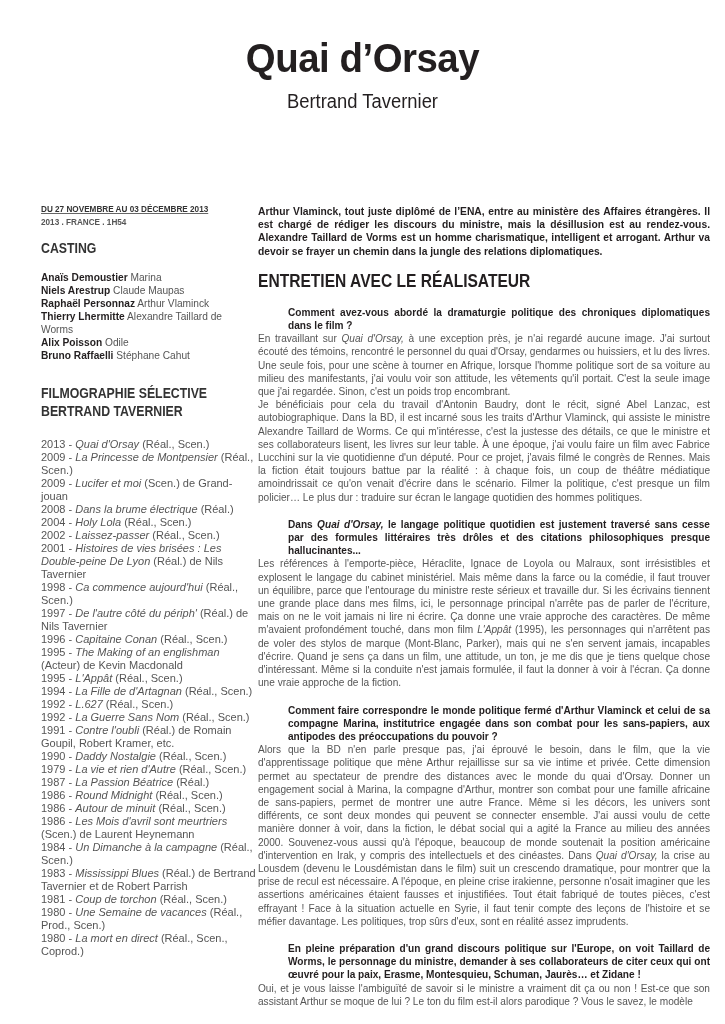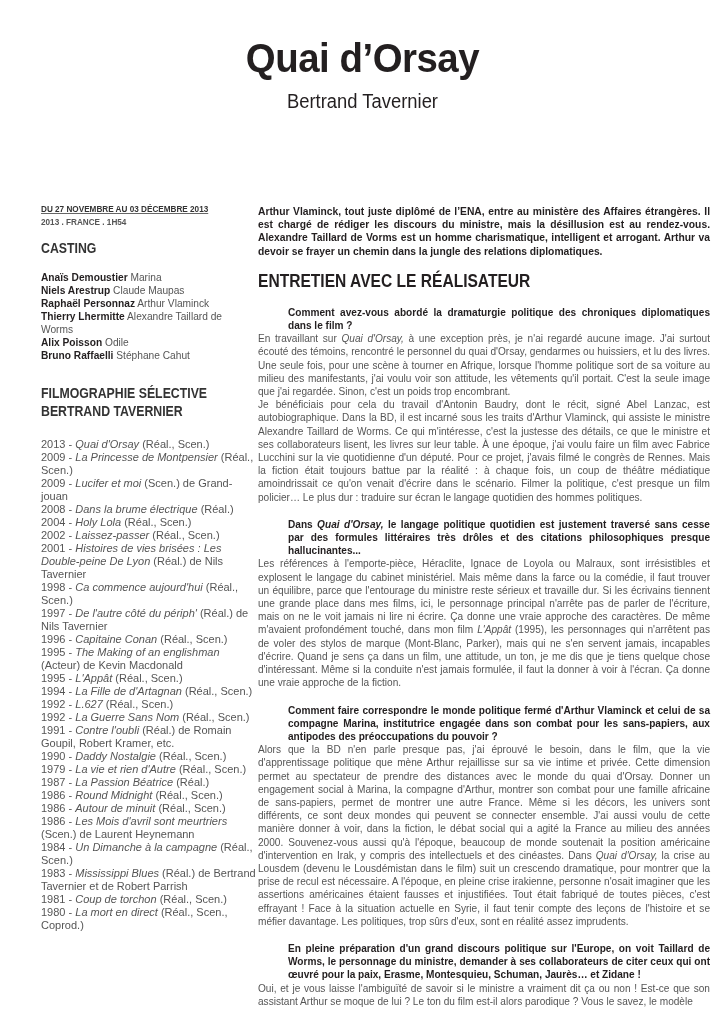--- a/index.html
+++ b/index.html
@@ -67,20 +67,21 @@
       <div><span>1991</span> - <i>Contre l'oubli</i> <span>(Réal.) de Romain Goupil, Robert Kramer, etc.</span></div>
       <div><span>1990</span> - <i>Daddy Nostalgie</i> <span>(Réal., Scen.)</span></div>
       <div><span>1979</span> - <i>La vie et rien d'Autre</i> <span>(Réal., Scen.)</span></div>
       <div><span>1987</span> - <i>La Passion Béatrice</i> <span>(Réal.)</span></div>
       <div><span>1986</span> - <i>Round Midnight</i> <span>(Réal., Scen.)</span></div>
       <div><span>1986</span> - <i>Autour de minuit</i> <span>(Réal., Scen.)</span></div>
       <div><span>1986</span> - <i>Les Mois d'avril sont meurtriers</i> <span>(Scen.) de Laurent Heynemann</span></div>
       <div><span>1984</span> - <i>Un Dimanche à la campagne</i> <span>(Réal., Scen.)</span></div>
       <div><span>1983</span> - <i>Mississippi Blues</i> <span>(Réal.) de Bertrand Tavernier et de Robert Parrish</span></div>
       <div><span>1981</span> - <i>Coup de torchon</i> <span>(Réal., Scen.)</span></div>
+      <div><span>1980</span> - <i>Une Semaine de vacances</i> <span>(Réal., Prod., Scen.)</span></div>
       <div><span>1980</span> - <i>La mort en direct</i> <span>(Réal., Scen., Coprod.)</span></div>
     </div>
   </div>
 
   <div class="right">
     <div class="synopsis">Arthur Vlaminck, tout juste diplômé de l’ENA, entre au ministère des Affaires étrangères. Il est chargé de rédiger les discours du ministre, mais la désillusion est au rendez-vous. Alexandre Taillard de Vorms est un homme charismatique, intelligent et arrogant. Arthur va devoir se frayer un chemin dans la jungle des relations diplomatiques.</div>
     <div class="section-h interview-h">ENTRETIEN AVEC LE RÉALISATEUR</div>
 
     <div>
       <div class="q">Comment avez-vous abordé la dramaturgie politique des chroniques diplomatiques dans le film ?</div>

